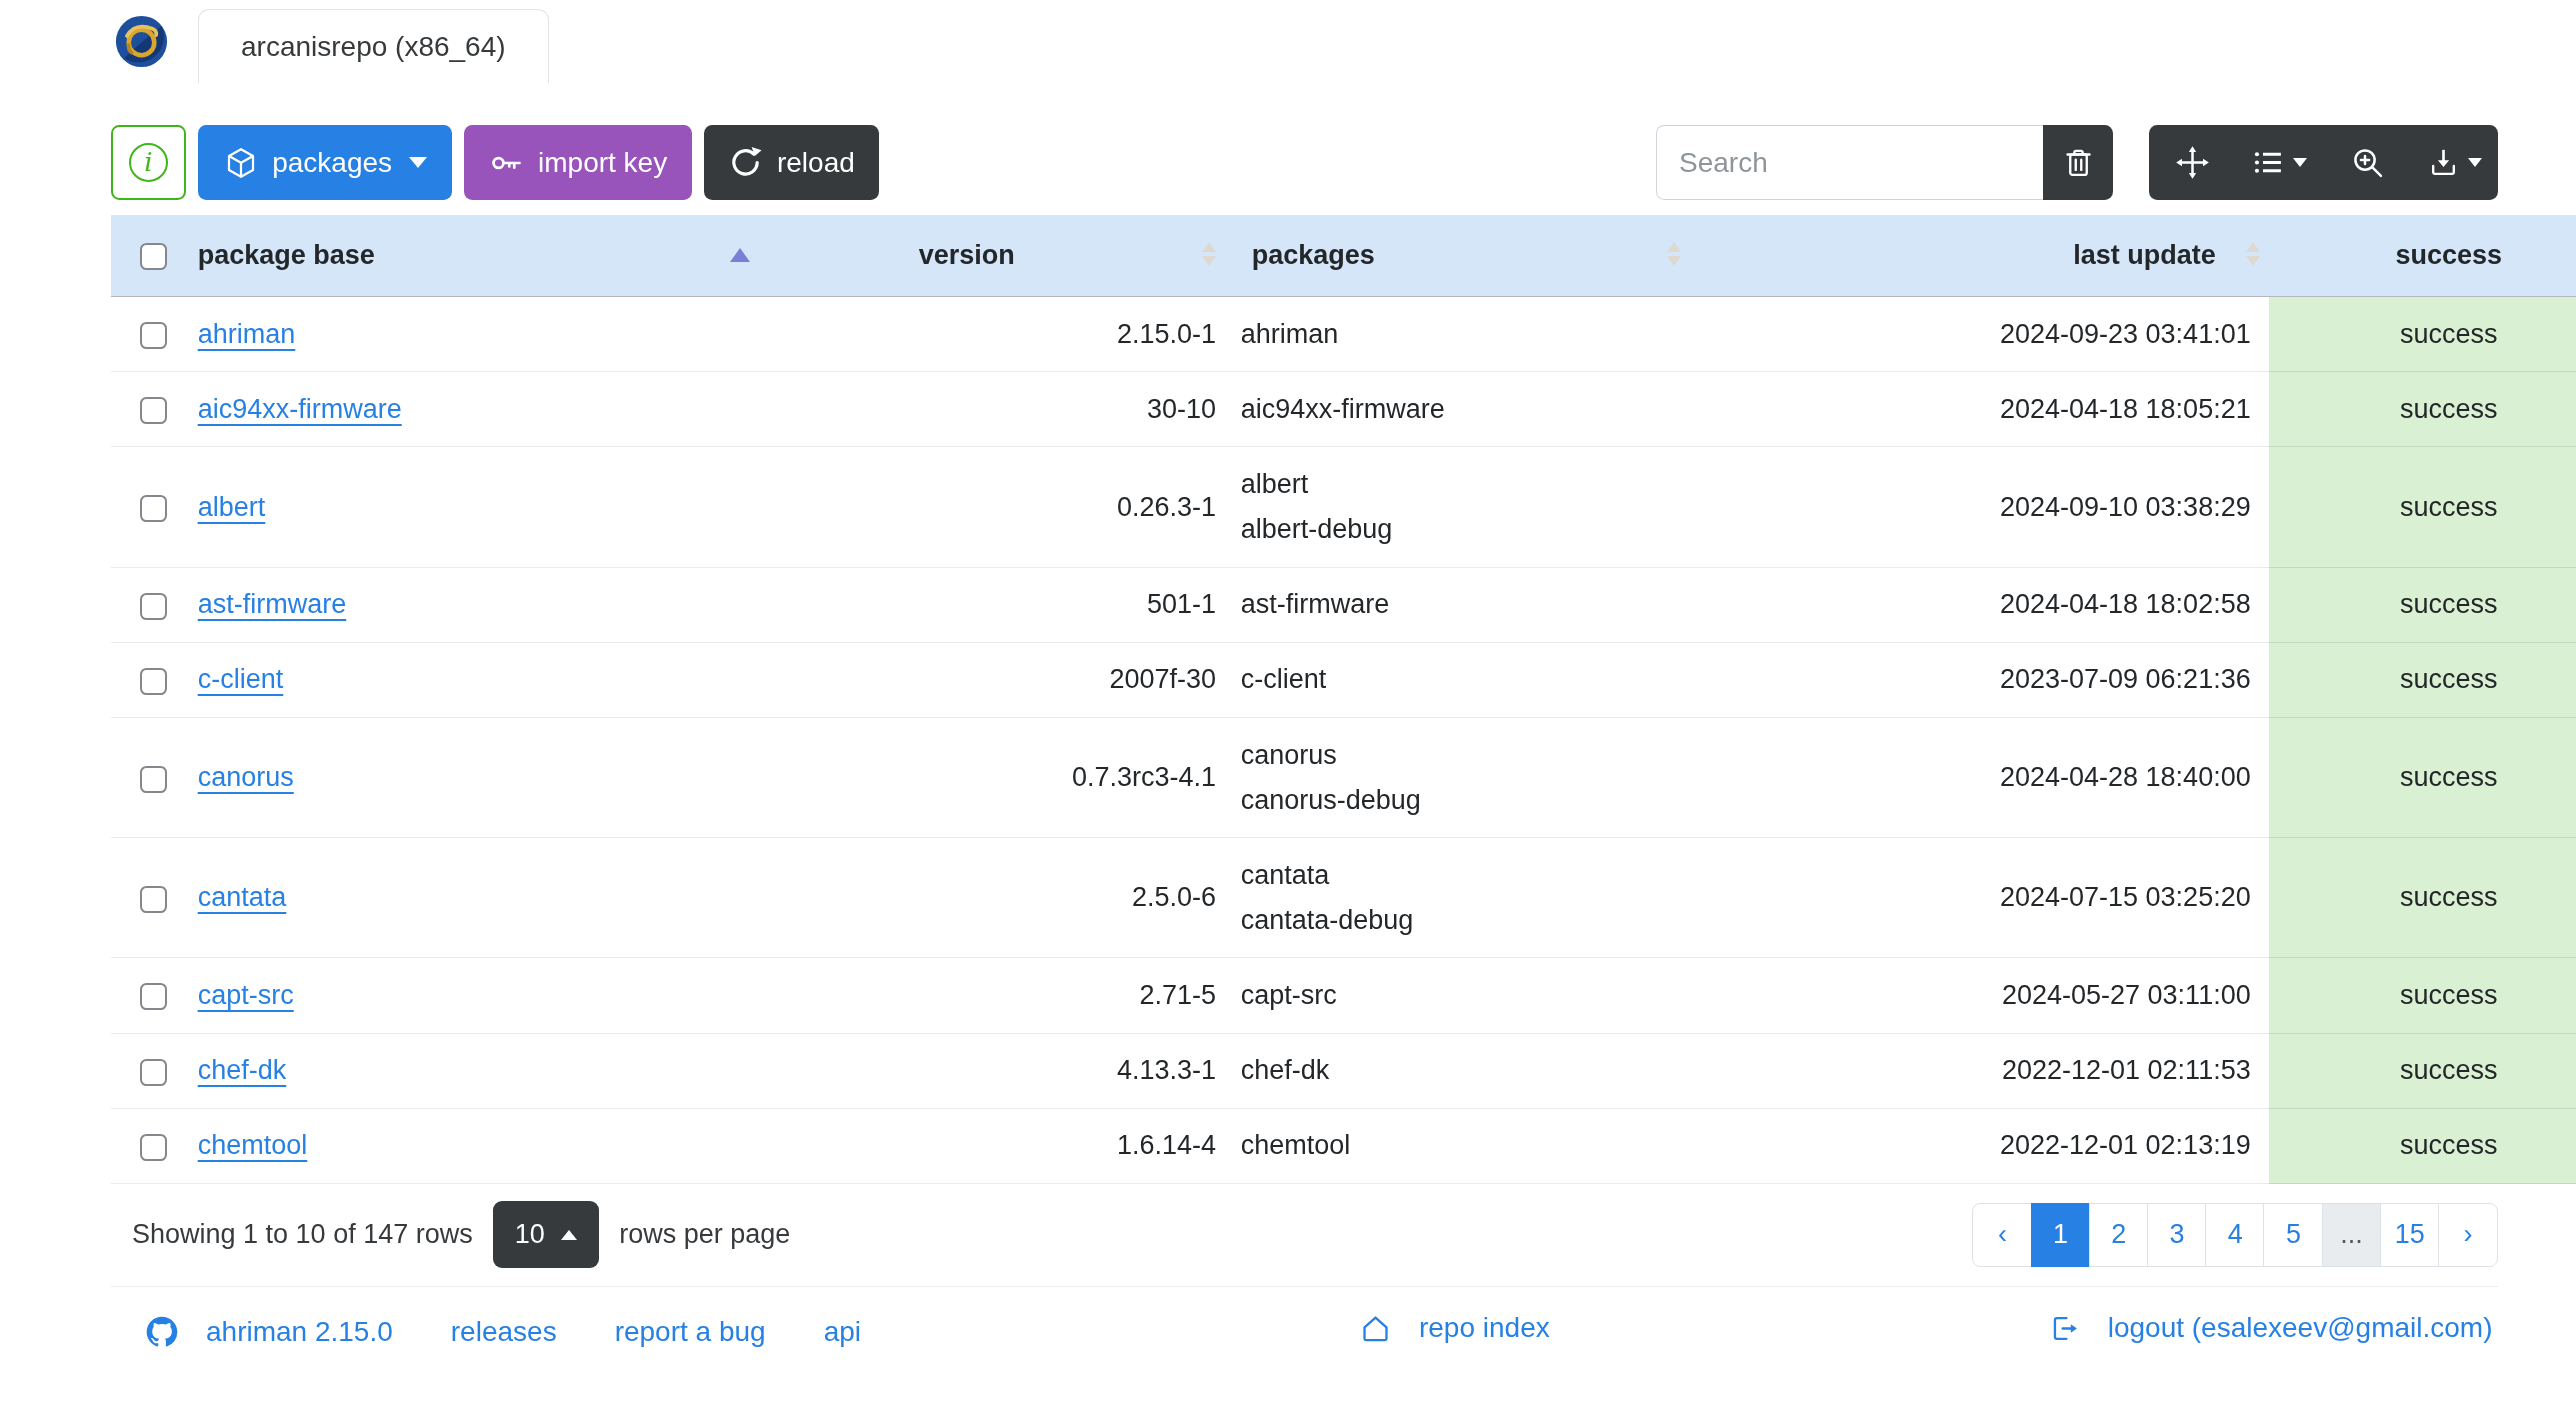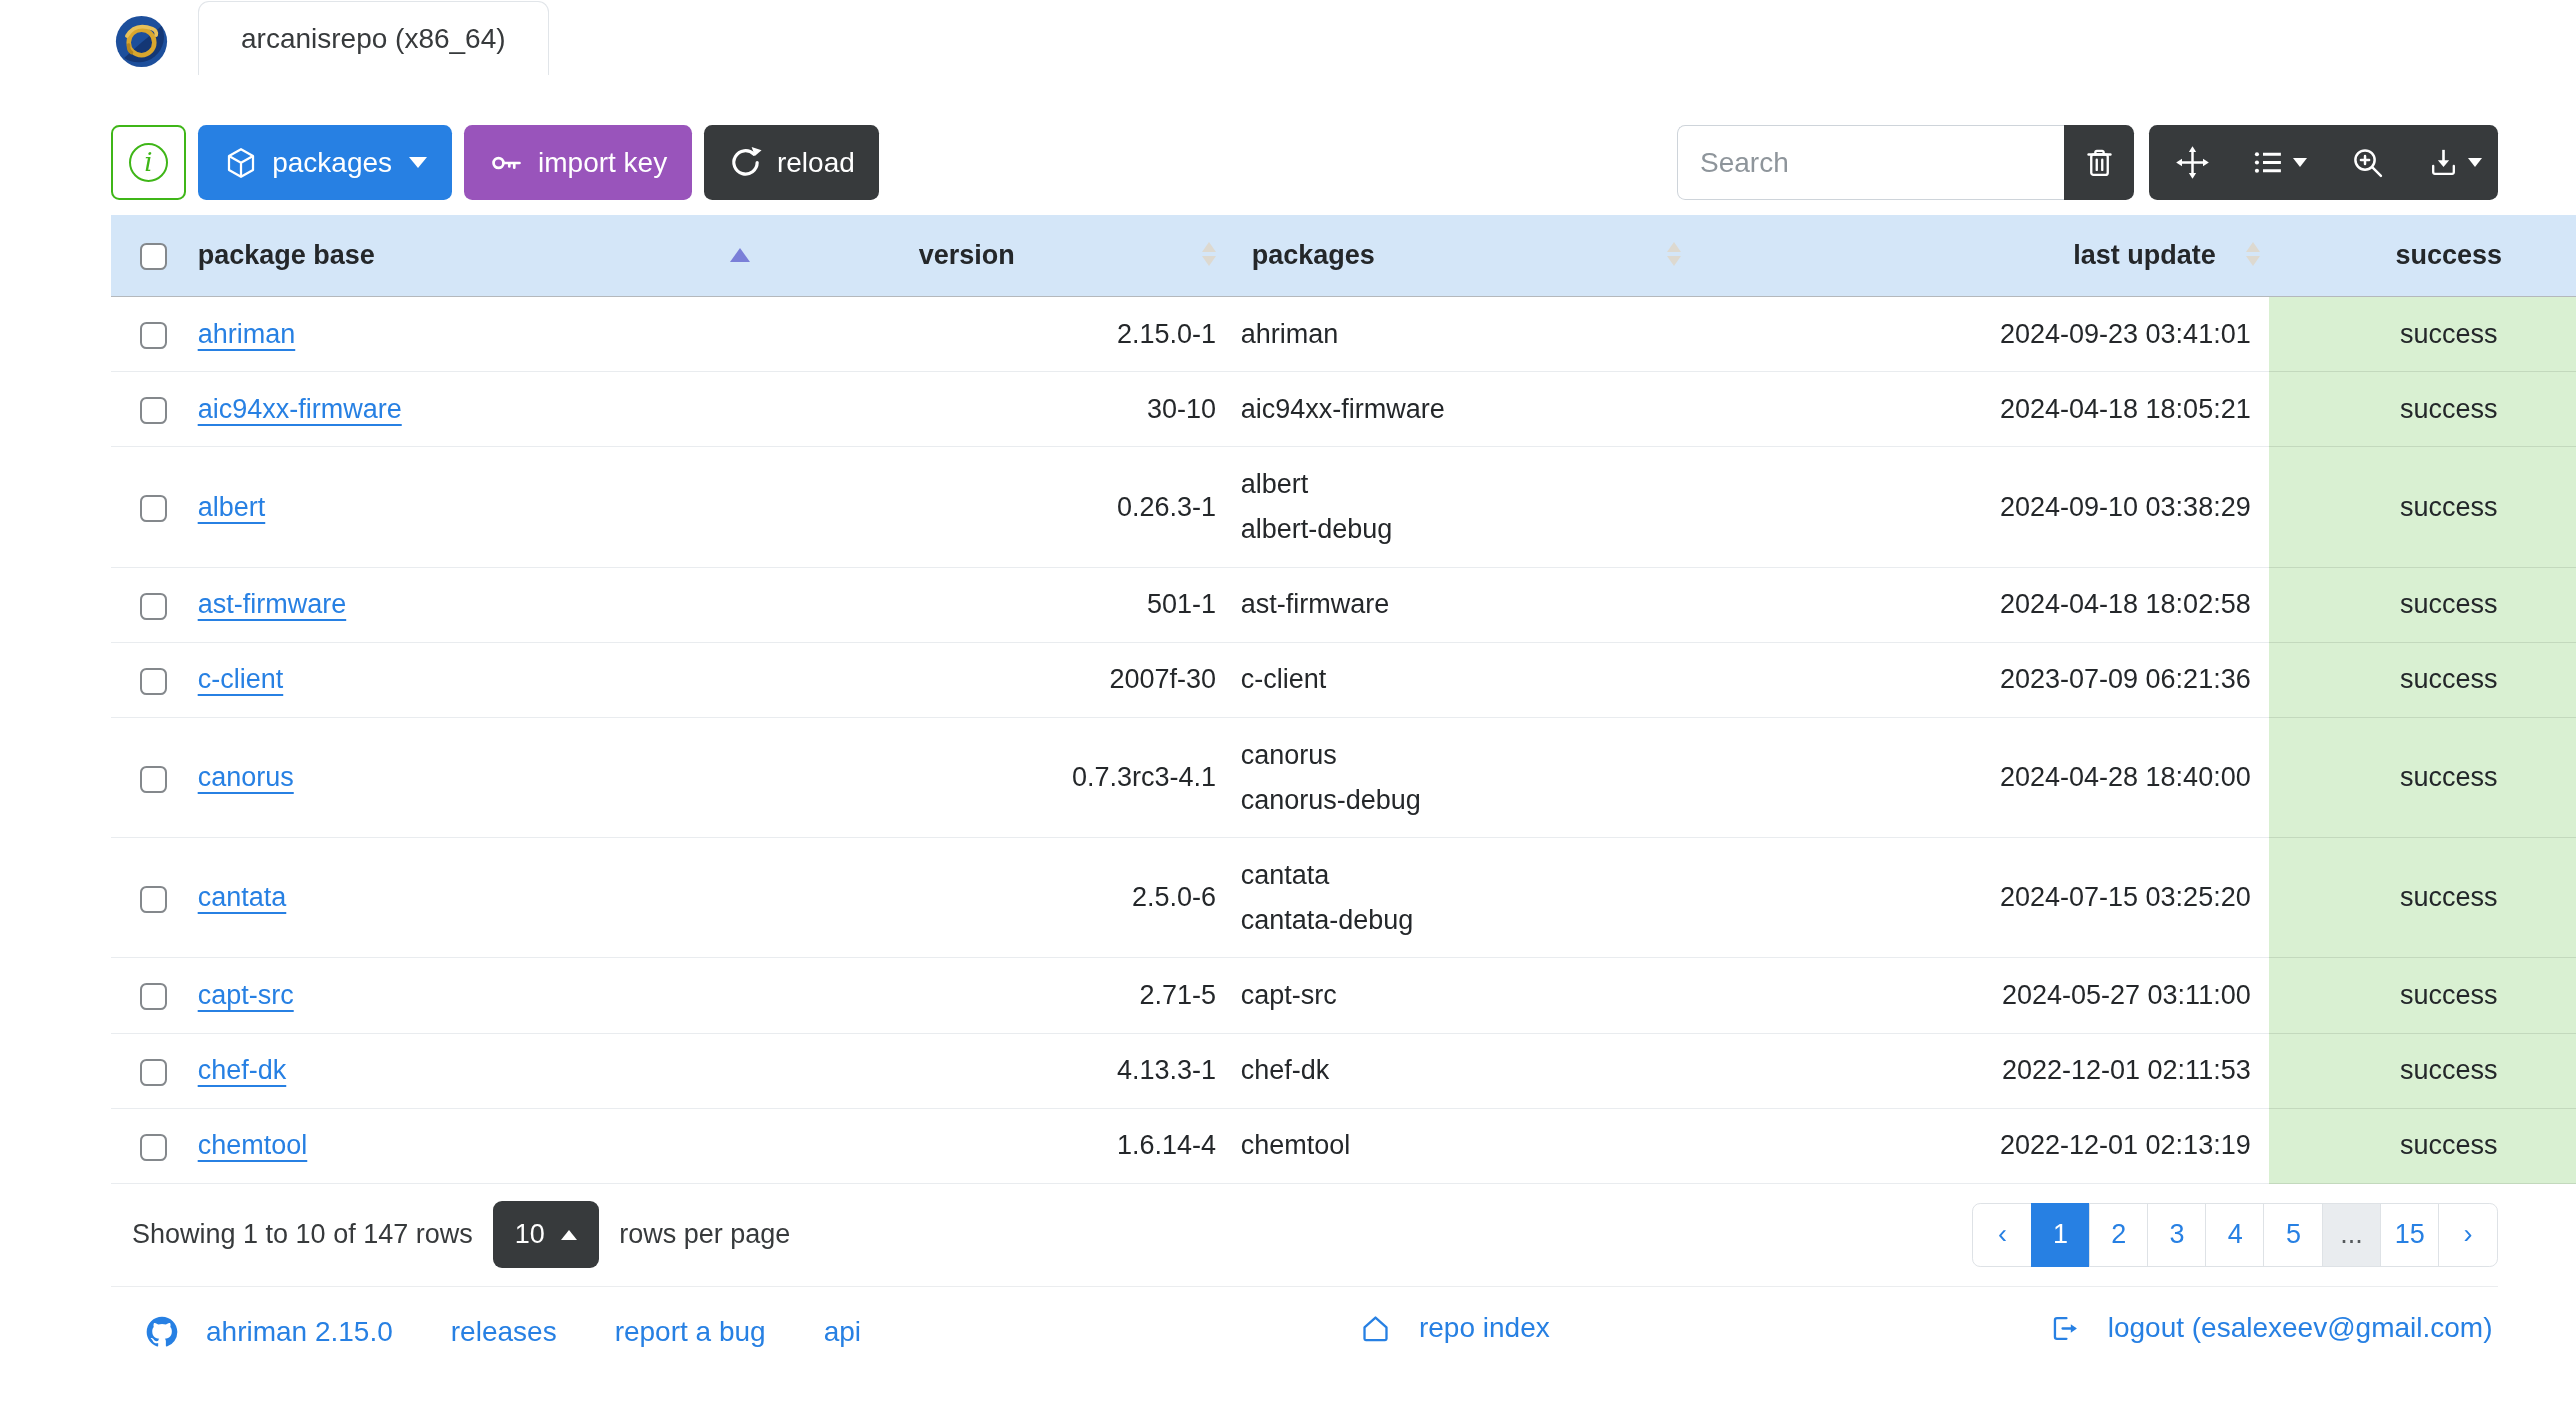--- a/index.html
+++ b/index.html
@@ -7,21 +7,21 @@
     width:2576px;height:1428px;overflow:hidden;
     font-family:"Liberation Sans","DejaVu Sans",sans-serif;
     color:#373a3c;-webkit-font-smoothing:antialiased;
   }
   .content{width:2387px;margin-left:111px;}
 
   
   .topbar{position:relative;height:86px;}
   .logo{position:absolute;left:3.6px;top:14.6px;width:53px;height:53px;}
   .repo-tab{
-    position:absolute;left:87px;top:1px;height:73px;line-height:73px;
+    position:absolute;left:87px;top:9px;height:73px;line-height:73px;
     padding:0 42px;font-size:28px;color:#373a3c;background:#fff;
     border:1.8px solid #e1e5e9;border-bottom:none;border-radius:11px 11px 0 0;
   }
 
   
   .toolbar{margin-top:39px;height:75px;display:flex;justify-content:space-between;align-items:center;}
   .left-group{display:flex;gap:12px;align-items:center;}
   .btn{
     display:inline-flex;align-items:center;justify-content:center;gap:13.6px;
     height:75px;border-radius:8.2px;font-size:28px;padding:0 24.6px;border:none;
@@ -33,21 +33,21 @@
     color:#3fb618;display:flex;align-items:center;justify-content:center;
     font-family:"DejaVu Serif",serif;font-style:italic;font-size:26px;line-height:1;
     box-sizing:border-box;padding-bottom:1.8px;
   }
   .btn-primary{background:#2780e3;}
   .btn-info{background:#9954bb;}
   .btn-secondary{background:#373a3c;}
   .caret-down{width:0;height:0;border-left:9px solid transparent;border-right:9px solid transparent;border-top:11px solid #fff;margin-left:3.6px;}
   .caret-up{width:0;height:0;border-left:8.2px solid transparent;border-right:8.2px solid transparent;border-bottom:10px solid #fff;}
 
-  .right-group{display:flex;align-items:center;gap:15px;}
+  .right-group{display:flex;align-items:center;gap:36px;}
   .search-group{display:flex;height:75px;}
   .search-input{
     width:387px;height:75px;box-sizing:border-box;border:1.8px solid #ced4da;border-right:none;
     border-radius:8.2px 0 0 8.2px;font-size:28px;padding:0 0 0 22px;color:#373a3c;outline:none;
     font-family:inherit;
   }
   .search-input::placeholder{color:#8e959b;}
   .trash-btn{width:70px;height:75px;background:#373a3c;border:none;border-radius:0 8.2px 8.2px 0;
     display:flex;align-items:center;justify-content:center;cursor:pointer;}
   .icon-group{display:flex;background:#373a3c;border-radius:8.2px;height:75px;width:349px;}

